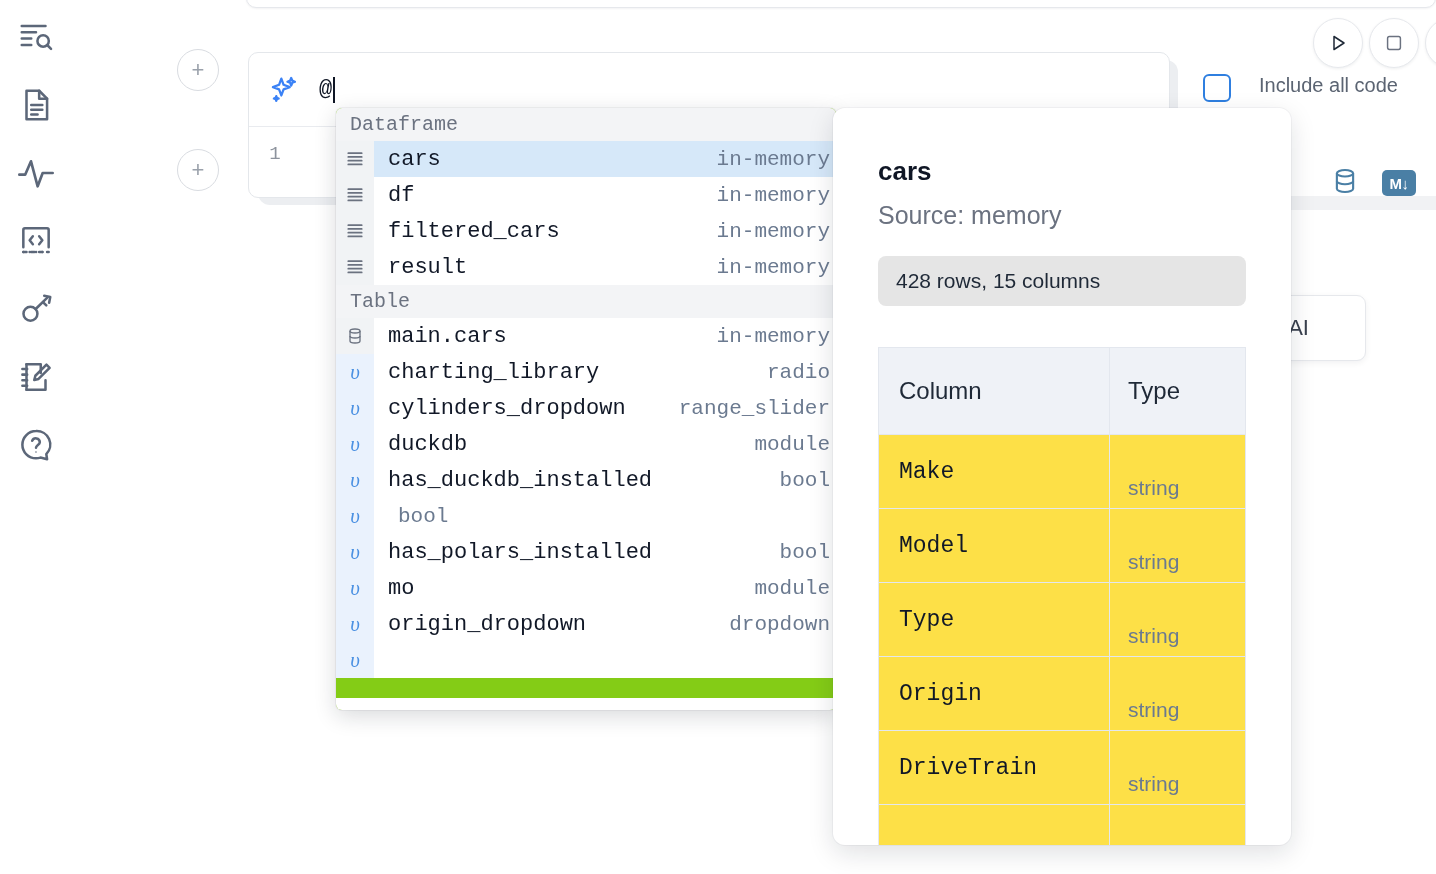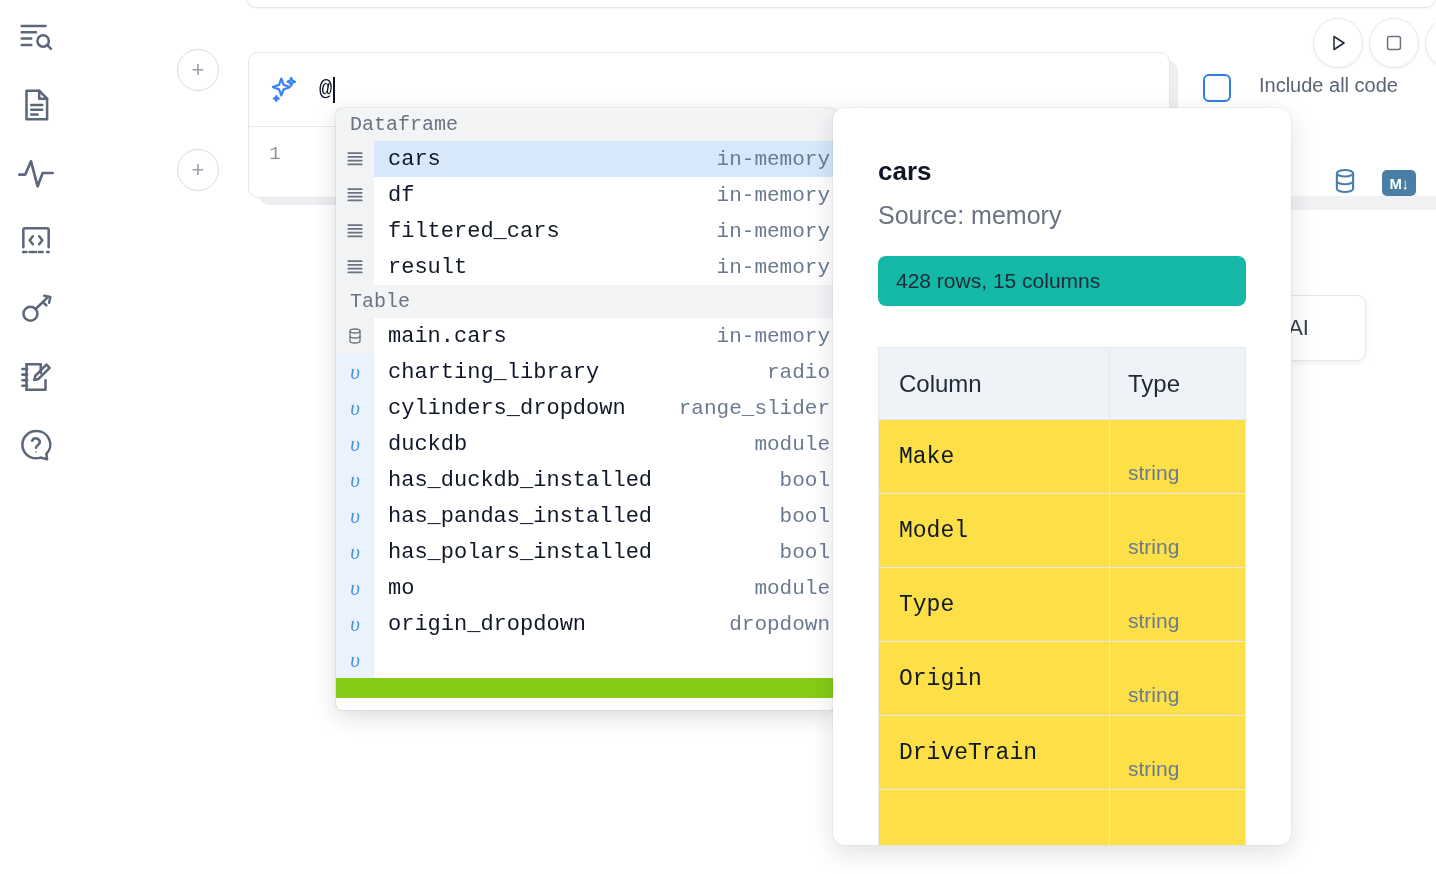--- a/index.html
+++ b/index.html
@@ -149,31 +149,31 @@
   .detail {
     position: absolute; left: 833px; top: 108px; width: 458px; height: 737px;
     background:#ffffff; border-radius: 12px;
     box-shadow: 0 8px 26px rgba(16,24,40,.13), 0 0 0 1px rgba(16,24,40,.04);
     z-index: 30; overflow: hidden;
   }
   .d-title { position:absolute; left: 45px; top: 48px; font-size: 26px; font-weight: bold; color:#0f1625; }
   .d-source{ position:absolute; left: 45px; top: 93px; font-size: 25px; color:#6b7280; }
   .d-pill {
     position:absolute; left: 45px; top: 148px; width: 368px; height: 50px;
-    background:#14b8a6; border-radius: 8px; display:flex; align-items:center;
+    background:#e5e5e5; border-radius: 8px; display:flex; align-items:center;
     padding-left: 18px; font-size: 21px; color:#1f2937;
   }
   .d-table { position:absolute; left: 45px; top: 239px; width: 368px; }
   .d-tr { display:flex; }
   .d-th, .d-td {
     border-right: 1px solid #e3e7ee; border-bottom: 1px solid #e3e7ee;
     display:flex; align-items:center;
   }
   .d-tr .d-th:first-child, .d-tr .d-td:first-child { border-left: 1px solid #e3e7ee; }
-  .d-head .d-th { background:#eff2f7; border-top: 1px solid #e3e7ee; height: 73px; }
+  .d-head .d-th { background:#eff2f7; border-top: 1px solid #e3e7ee; height: 88px; }
   .c1 { width: 232px; padding-left: 20px; }
   .c2 { width: 136px; padding-left: 18px; }
   .d-th { font-size: 24px; color:#1f2937; }
   .d-td { height: 74px; background:#fde047; }
   .d-col { font-size: 23px; color:#111827; font-family:"Liberation Mono", monospace; }
   .d-type{ font-size: 21px; color:#6b7a90;margin-top:32px; }
 </style>
 </head>
 <body>
 
@@ -379,21 +379,20 @@
       <div class="ac-item">
         <span class="ac-ico var">υ</span>
         <div class="ac-body">
           <span class="ac-label">has_duckdb_installed</span>
           <span class="ac-meta">bool</span>
         </div>
       </div>
       <div class="ac-item">
         <span class="ac-ico var">υ</span>
         <div class="ac-body">
-          <span class="ac-label">has_pandas_installed</span>
           <span class="ac-meta">bool</span>
         </div>
       </div>
       <div class="ac-item">
         <span class="ac-ico var">υ</span>
         <div class="ac-body">
           <span class="ac-label">has_polars_installed</span>
           <span class="ac-meta">bool</span>
         </div>
       </div>

